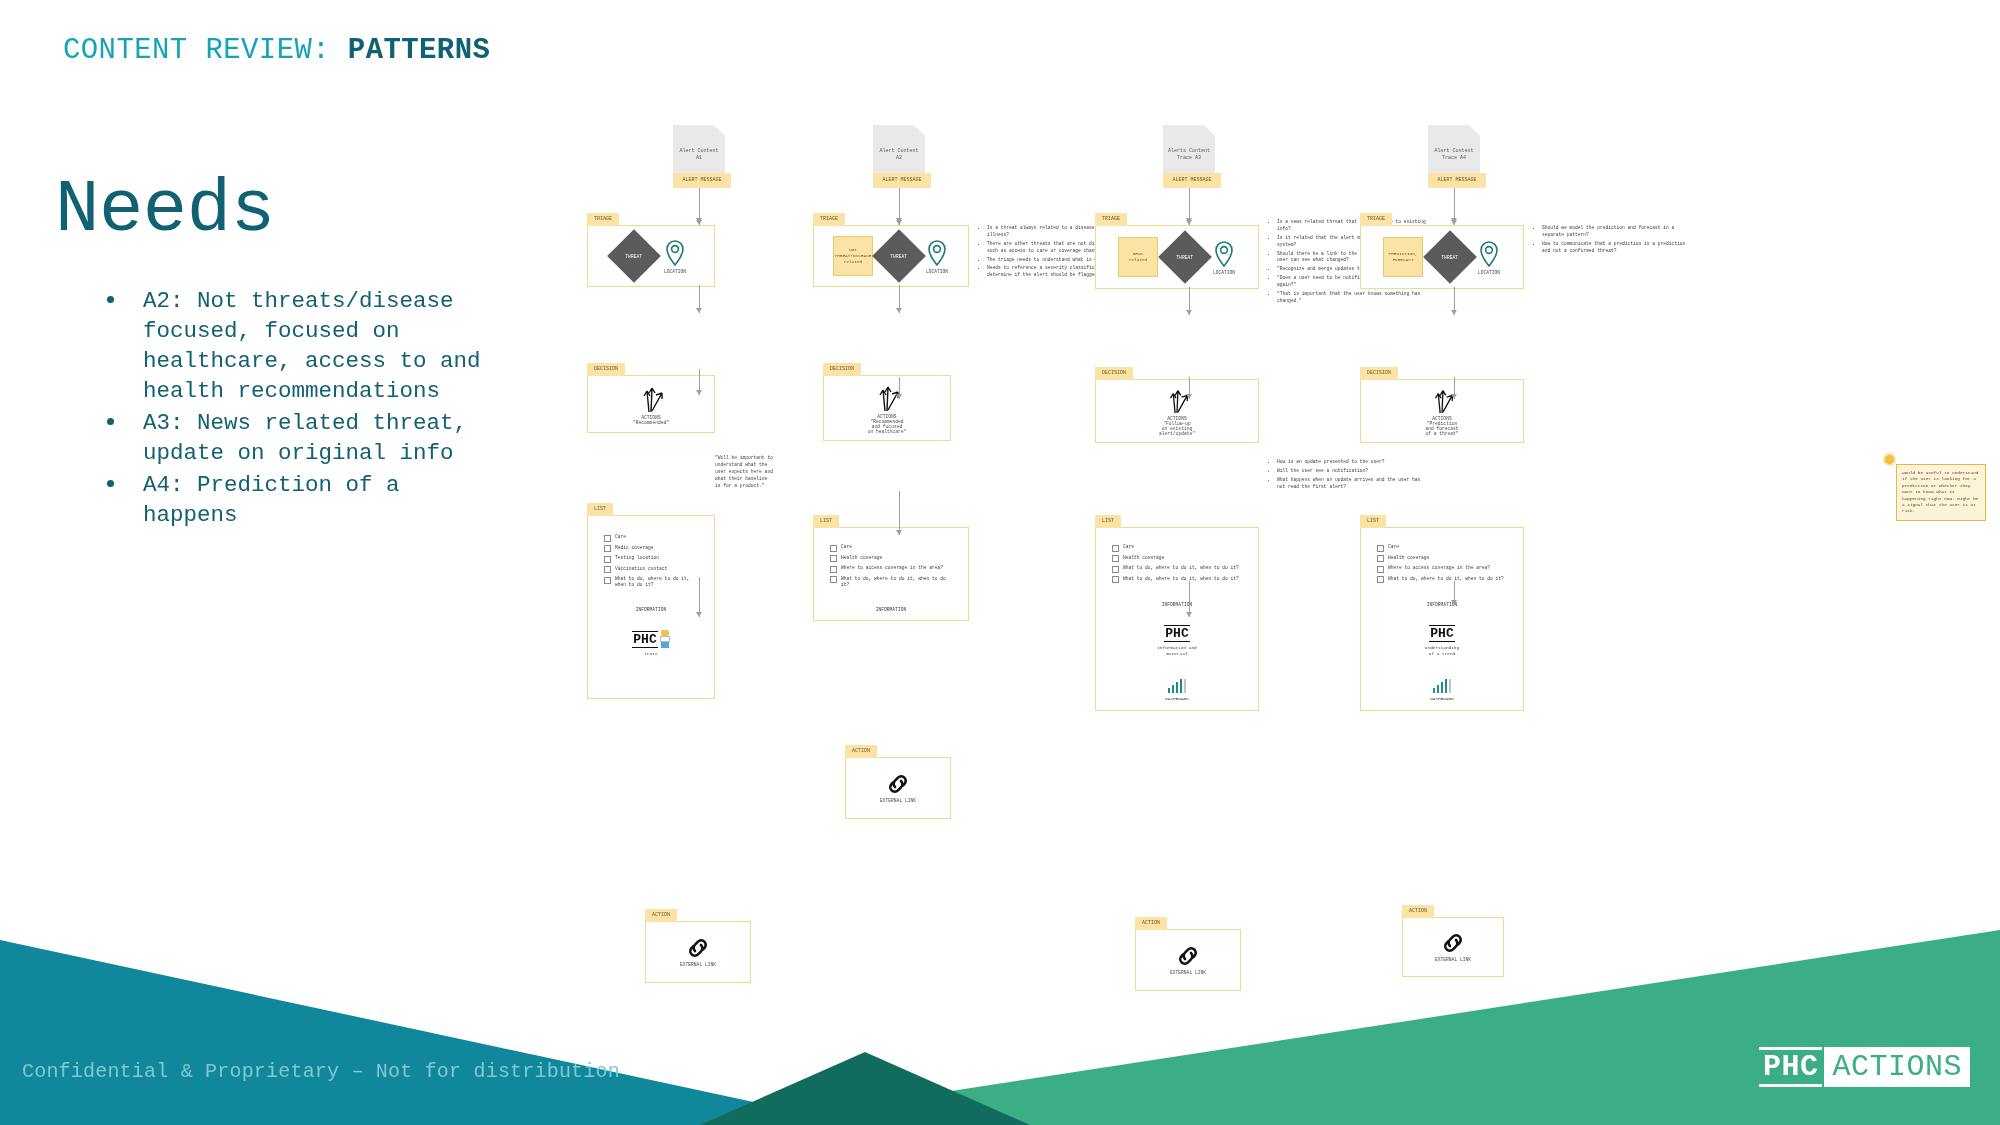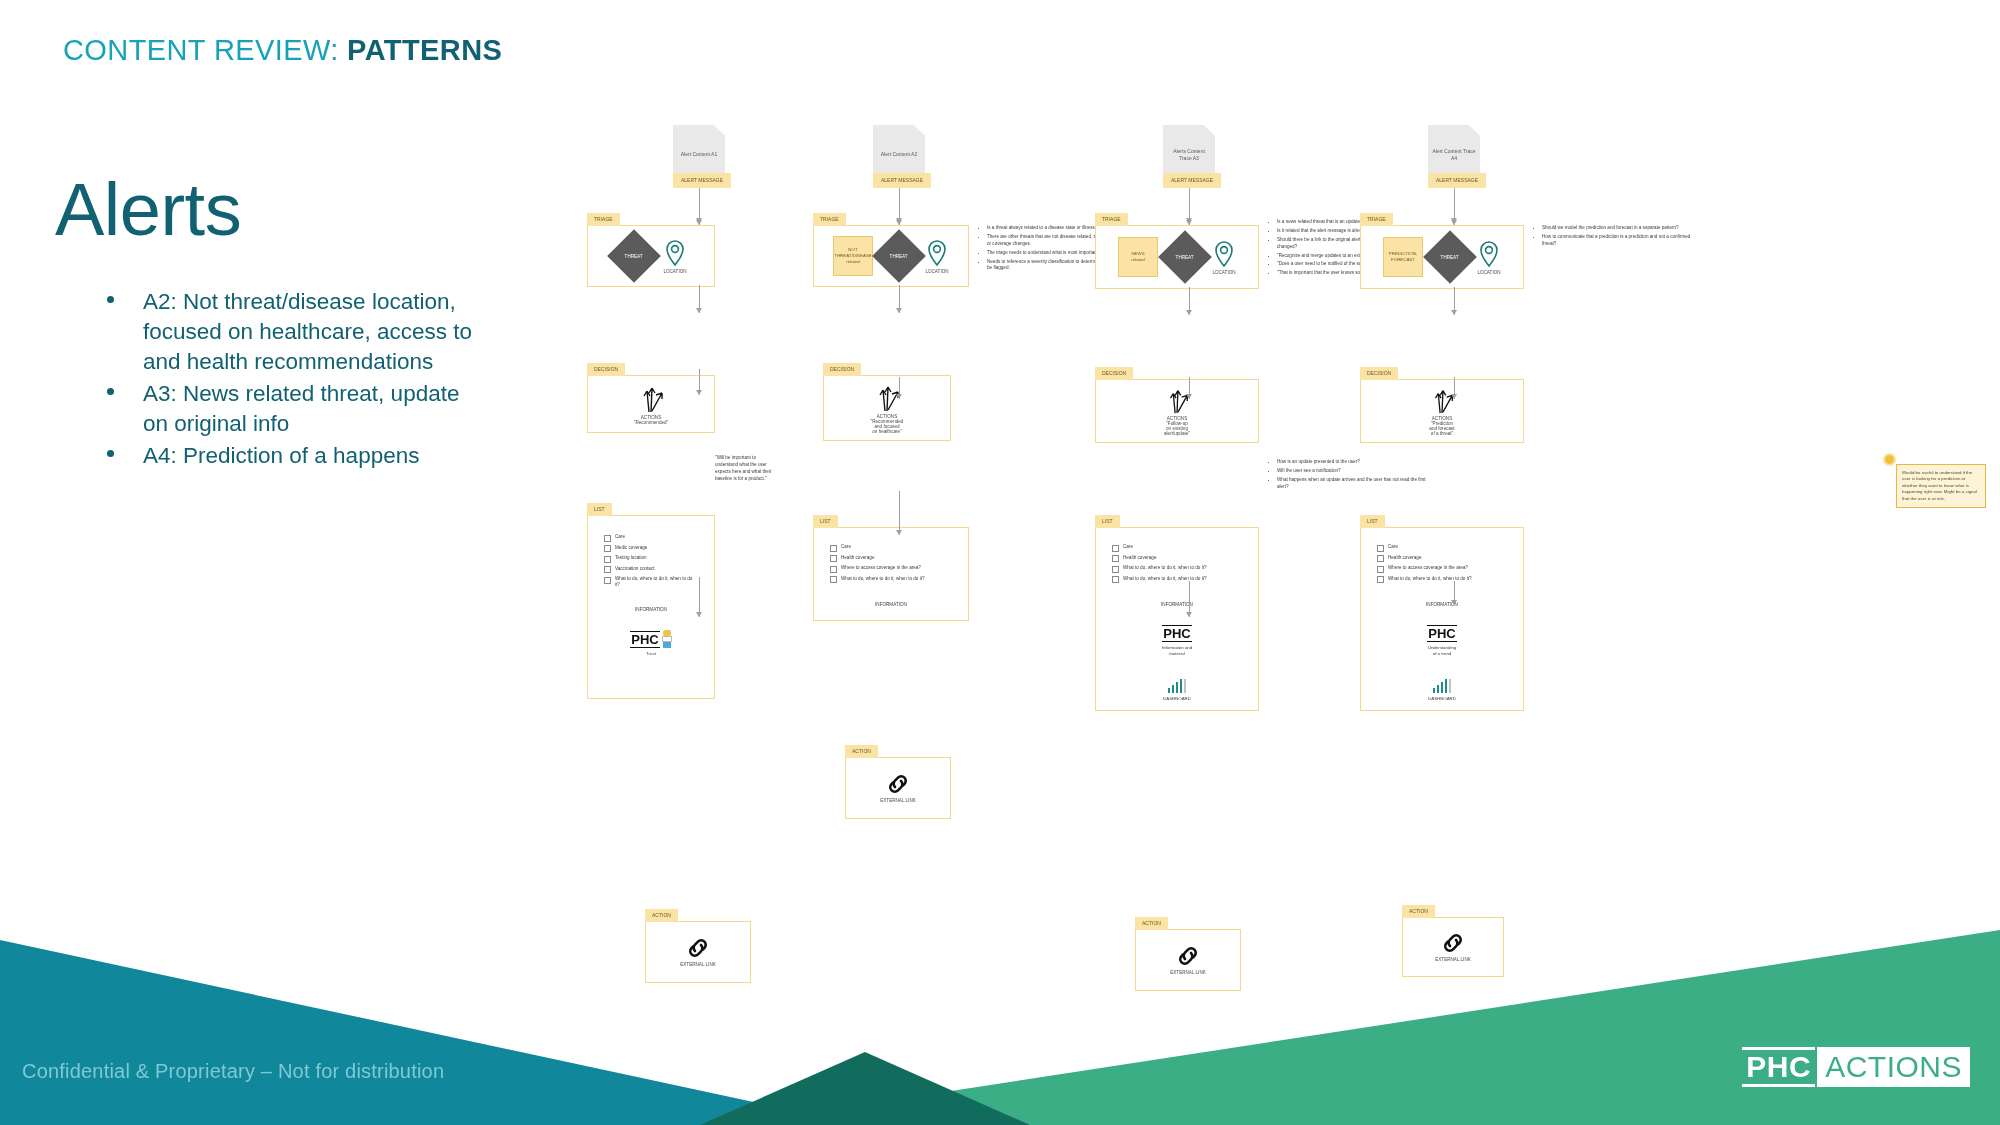--- a/index.html
+++ b/index.html
@@ -4,21 +4,21 @@
 <title>Content Review: Patterns — Alerts</title>
 <style>
   html,body{margin:0;padding:0;}
   body{
     width:2000px;height:1125px;
     background:#ffffff;
     font-family:"Liberation Sans", sans-serif;
     overflow:hidden;
     position:relative;
   }
-  .slide{position:absolute;inset:0;overflow:hidden;}
+  .slide{position:absolute;inset:0;overflow:hidden;font-family:Liberation Mono, monospace;}
 
   
   .eyebrow{
     position:absolute;left:63px;top:34px;
     font-size:29px;letter-spacing:.4px;
     color:#18A2B8;font-weight:400;white-space:nowrap;
   }
   .eyebrow b{color:#116173;font-weight:700;}
 
   
@@ -190,23 +190,23 @@
 </head>
 <body>
 
 <div class="slide">
 
   <div class="eyebrow">
     <span>CONTENT REVIEW: </span><b>PATTERNS</b>
   </div>
 
   <div class="left-panel">
-    <h1 class="big-title">Alerts</h1>
+    <h1 class="big-title">Needs</h1>
     <ul class="bullets">
-      <li>A2: Not threat/disease location, focused on healthcare, access to and health recommendations</li>
+      <li>A2: Not threats/disease focused, focused on healthcare, access to and health recommendations</li>
       <li>A3: News related threat, update on original info</li>
       <li>A4: Prediction of a happens</li>
     </ul>
   </div>
 
   <div class="flow">
 
     <div class="legend" style="left:10px;top:93px;">
       <div style="background:#F8D7DA;border:.5px solid #E09AA2;">HIGH</div>
       <div style="background:#FBE3A6;border:.5px solid #E0C270;">MED</div>

